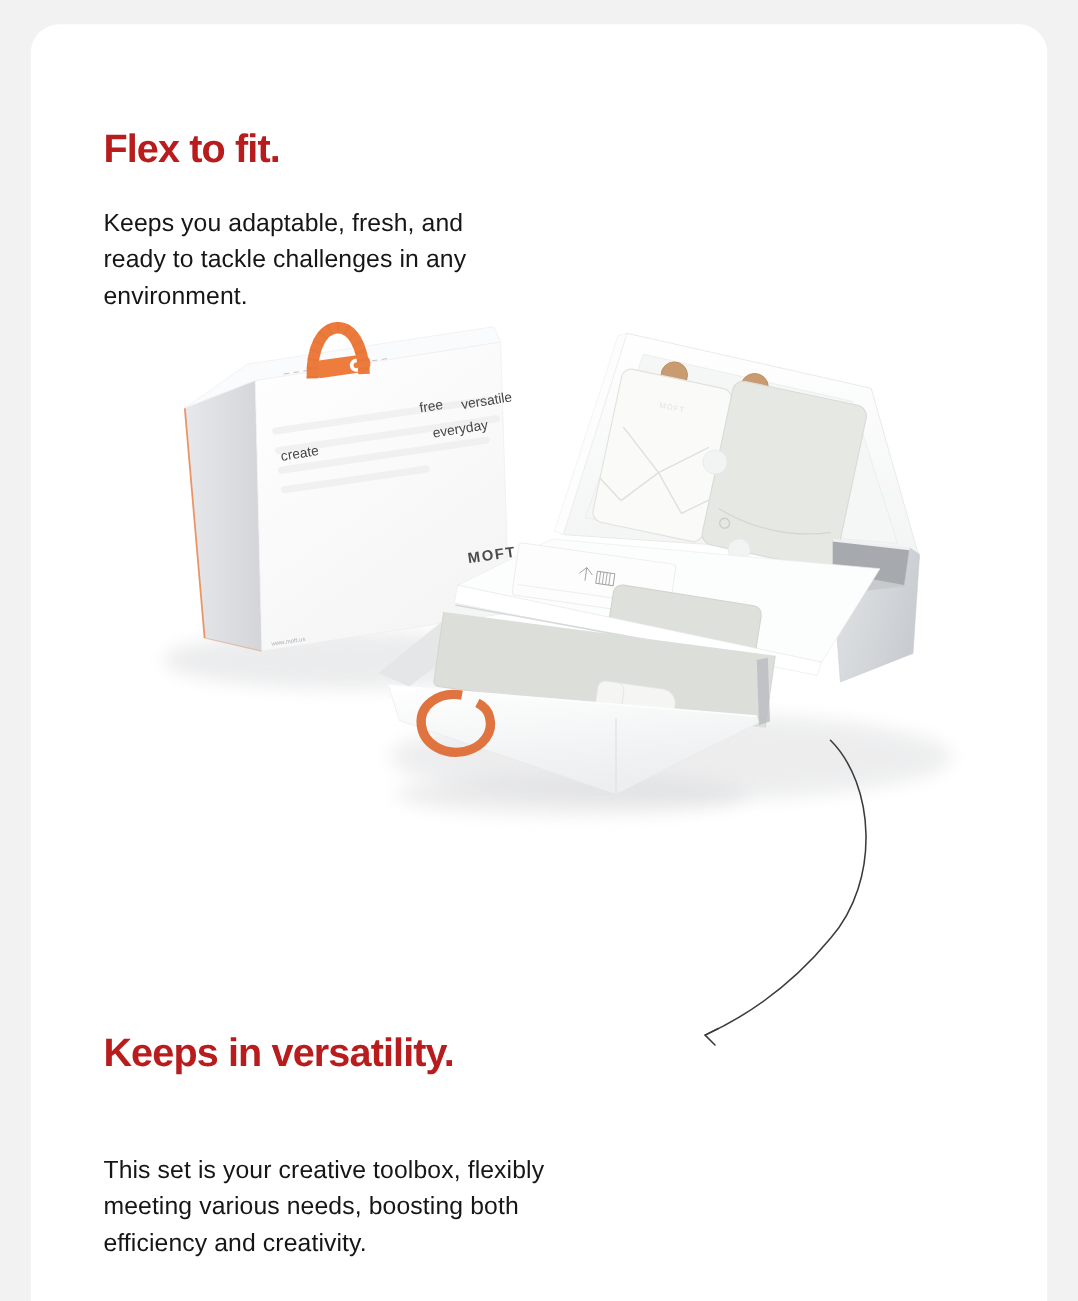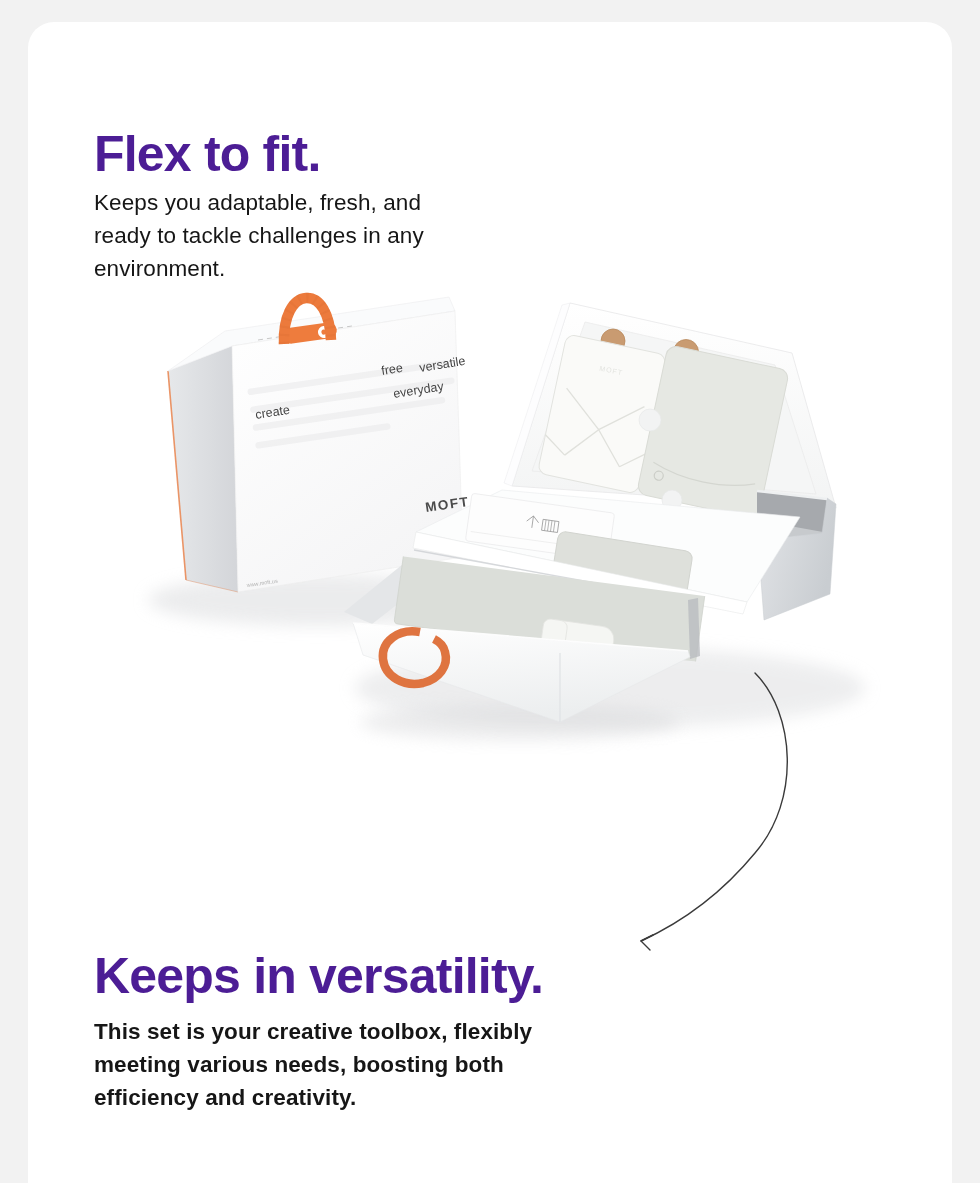--- a/index.html
+++ b/index.html
@@ -9,32 +9,32 @@
     font-family:"Liberation Sans","DejaVu Sans",sans-serif;
     position:relative;overflow:hidden;
     -webkit-font-smoothing:antialiased;
   }
   .card{
     position:absolute;left:28px;top:22px;width:924px;height:1200px;
     background:#ffffff;border-radius:26px;
   }
   .heading{
     position:absolute;left:94px;
-    font-size:50px;font-weight:700;color:#4c1d95;
+    font-size:36px;font-weight:700;color:#b91c1c;
     letter-spacing:-0.8px;line-height:1.05;
   }
   .h-top{top:86px;}
   .h-bottom{top:908px;}
   .body-copy{
     position:absolute;left:94px;width:560px;
     font-size:22.5px;line-height:33px;color:#161616;
     white-space:pre-line;letter-spacing:0.1px;margin-top:33px;
   }
   .p-top{top:153px;}
-  .p-bottom{top:982px;font-weight:bold;}
+  .p-bottom{top:1014px;}
   .illustration{position:absolute;left:0;top:0;width:980px;height:1183px;}
   svg text{font-family:"Liberation Sans","DejaVu Sans",sans-serif;}
 </style>
 </head>
 <body>
 
 <div class="card"></div>
 
 <svg class="illustration" viewBox="0 0 980 1183" xmlns="http://www.w3.org/2000/svg">
   <defs>

